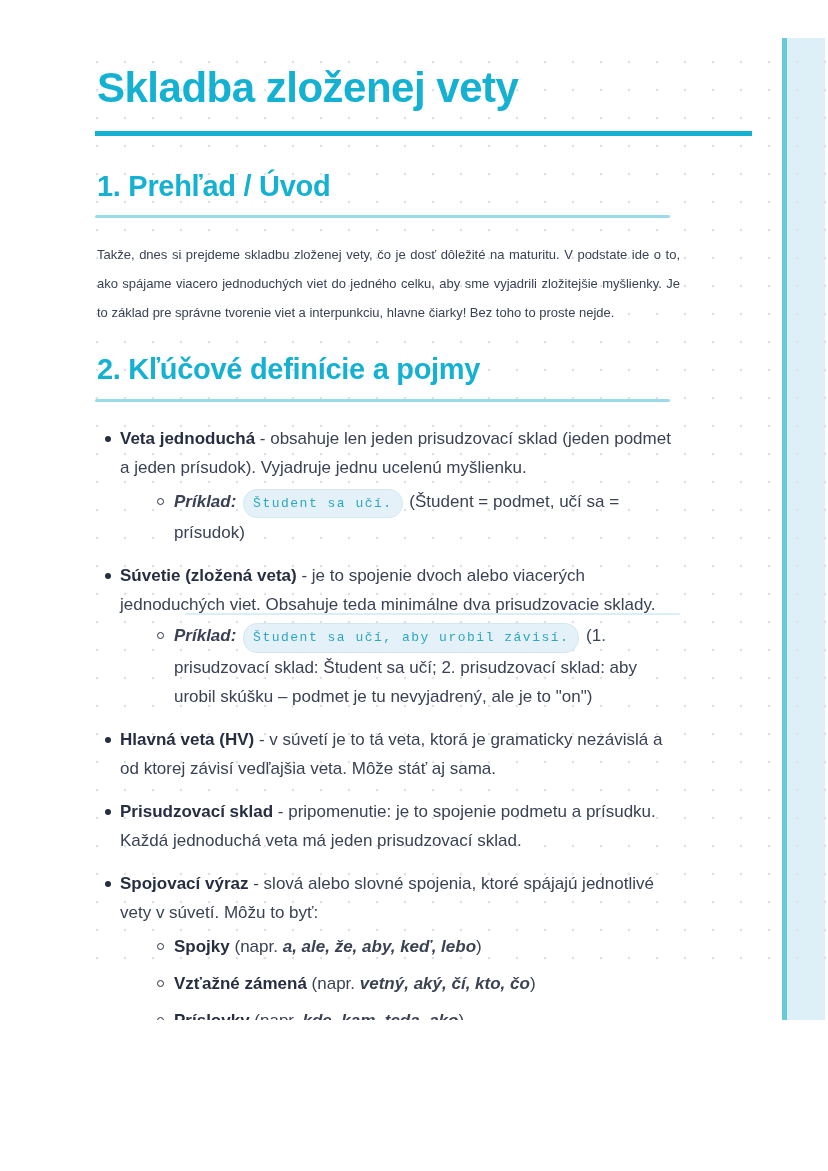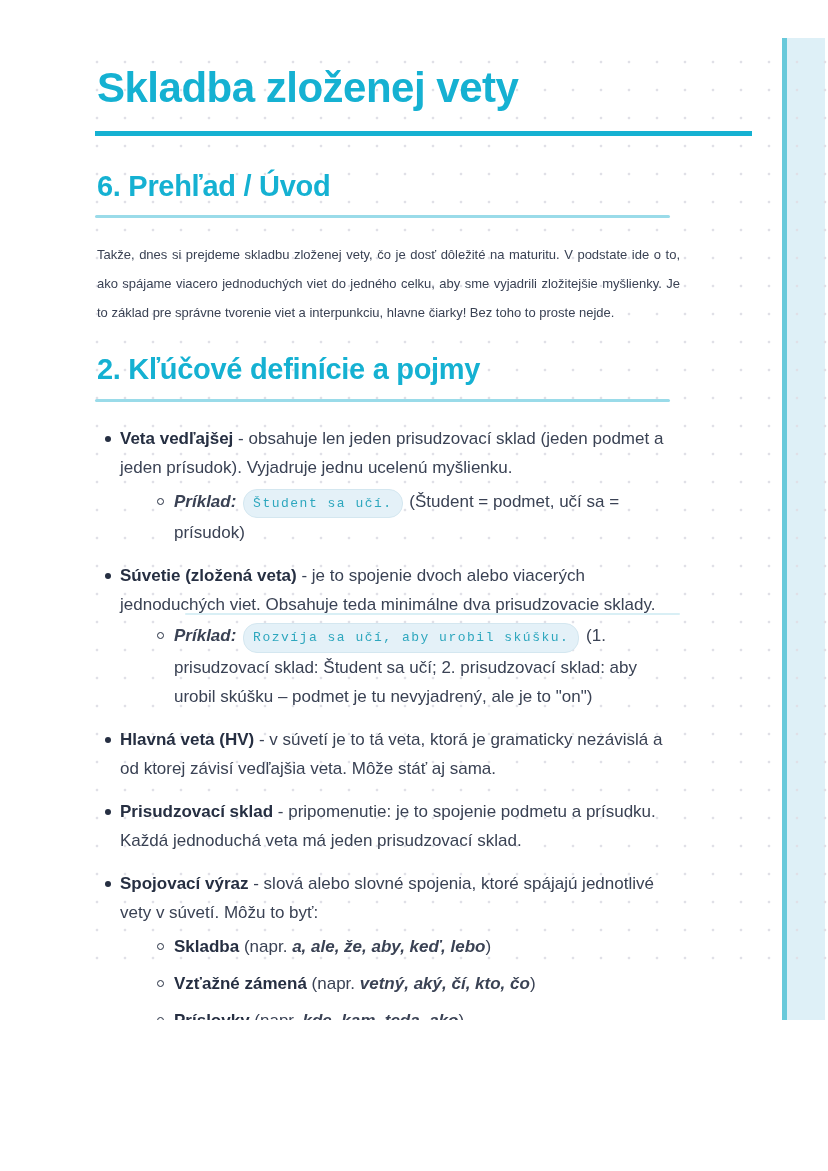--- a/index.html
+++ b/index.html
@@ -135,51 +135,51 @@
 <body>
 
 <div class="page">
   <div class="stripe"></div>
   <div class="dots"></div>
 
   <div class="content">
     <h1>Skladba zloženej vety</h1>
     <div class="hr-thick"></div>
 
-    <h2>6. Prehľad / Úvod</h2>
+    <h2>1. Prehľad / Úvod</h2>
     <div class="rule-light"></div>
     <p class="intro">Takže, dnes si prejdeme skladbu zloženej vety, čo je dosť dôležité na maturitu. V podstate ide o to, ako spájame viacero jednoduchých viet do jedného celku, aby sme vyjadrili zložitejšie myšlienky. Je to základ pre správne tvorenie viet a interpunkciu, hlavne čiarky! Bez toho to proste nejde.</p>
 
     <h2>2. Kľúčové definície a pojmy</h2>
     <div class="rule-light"></div>
 
     <ul class="defs">
         <li>
-          <div><span class="b">Veta vedľajšej</span><span> - obsahuje len jeden prisudzovací sklad (jeden podmet a jeden prísudok). Vyjadruje jednu ucelenú myšlienku.</span></div>
+          <div><span class="b">Veta jednoduchá</span><span> - obsahuje len jeden prisudzovací sklad (jeden podmet a jeden prísudok). Vyjadruje jednu ucelenú myšlienku.</span></div>
           <ul class="subs">
             <li><span class="it">Príklad:</span><span> </span><span class="code-chip">Študent sa učí.</span><span> (Študent = podmet, učí sa = prísudok)</span></li>
           </ul>
         </li>
         <li>
           <div><span class="b">Súvetie (zložená veta)</span><span> - je to spojenie dvoch alebo viacerých jednoduchých viet. Obsahuje teda minimálne dva prisudzovacie sklady.</span></div>
           <div class="faint-rule"></div>
           <ul class="subs">
-            <li><span class="it">Príklad:</span><span> </span><span class="code-chip">Rozvíja sa učí, aby urobil skúšku.</span><span> (1. prisudzovací sklad: Študent sa učí; 2. prisudzovací sklad: aby urobil skúšku – podmet je tu nevyjadrený, ale je to "on")</span></li>
+            <li><span class="it">Príklad:</span><span> </span><span class="code-chip">Študent sa učí, aby urobil závisí.</span><span> (1. prisudzovací sklad: Študent sa učí; 2. prisudzovací sklad: aby urobil skúšku – podmet je tu nevyjadrený, ale je to "on")</span></li>
           </ul>
         </li>
         <li>
           <div><span class="b">Hlavná veta (HV)</span><span> - v súvetí je to tá veta, ktorá je gramaticky nezávislá a od ktorej závisí vedľajšia veta. Môže stáť aj sama.</span></div>
         </li>
         <li>
           <div><span class="b">Prisudzovací sklad</span><span> - pripomenutie: je to spojenie podmetu a prísudku. Každá jednoduchá veta má jeden prisudzovací sklad.</span></div>
         </li>
         <li>
           <div><span class="b">Spojovací výraz</span><span> - slová alebo slovné spojenia, ktoré spájajú jednotlivé vety v súvetí. Môžu to byť:</span></div>
           <ul class="subs">
-            <li><span class="b">Skladba</span><span> (napr. </span><span class="it">a, ale, že, aby, keď, lebo</span><span>)</span></li>
+            <li><span class="b">Spojky</span><span> (napr. </span><span class="it">a, ale, že, aby, keď, lebo</span><span>)</span></li>
             <li><span class="b">Vzťažné zámená</span><span> (napr. </span><span class="it">vetný, aký, čí, kto, čo</span><span>)</span></li>
             <li><span class="b">Príslovky</span><span> (napr. </span><span class="it">kde, kam, teda, ako</span><span>)</span></li>
           </ul>
         </li>
       </ul>
   </div>
 
   <div class="footer-divider"></div>
   <div class="footer-text">(c) Knowunity 2025</div>
 </div>

